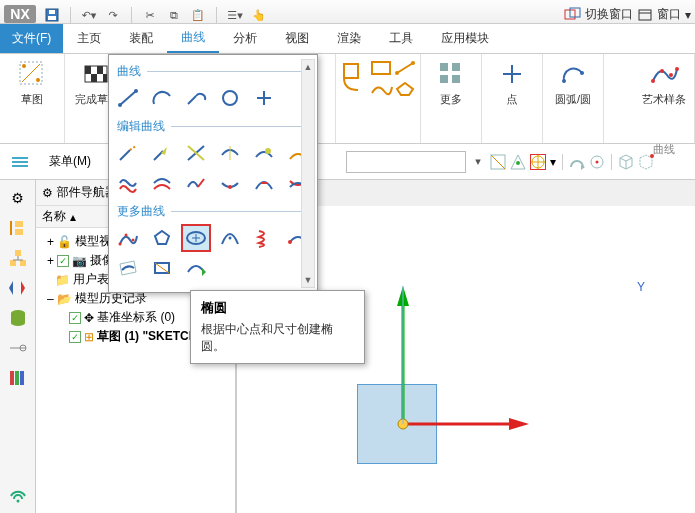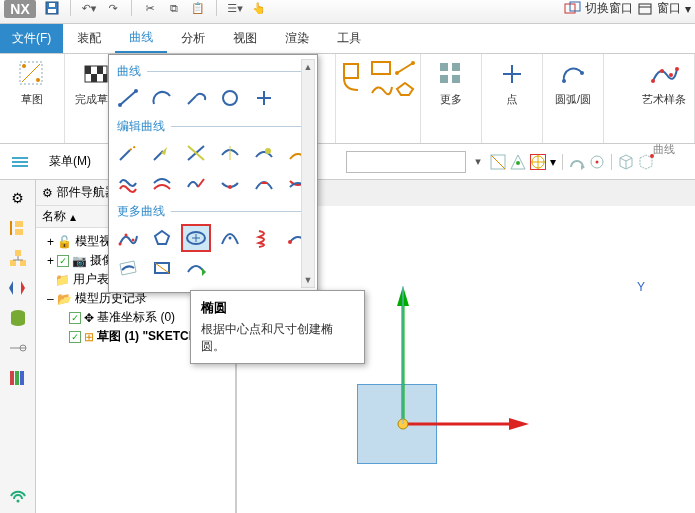--- a/index.html
+++ b/index.html
@@ -1,19 +1,19 @@
 <!DOCTYPE html>
 <html><head>
 <meta charset="utf-8">
 <style>
   * { margin: 0; padding: 0; box-sizing: border-box; font-family: "Microsoft YaHei", sans-serif; font-size: 12px; }
   body { width: 695px; height: 513px; background: #f0f0f0; overflow: hidden; position: relative; }
 
   
-  .title-bar { height: 24px; background: linear-gradient(#fdfdfd,#f0f0f0); display: flex; align-items: flex-start; padding: 0 4px; gap: 8px; border-bottom: 1px solid #ccc; }
+  .title-bar { height: 24px; background: linear-gradient(#fdfdfd,#f0f0f0); display: flex; align-items: flex-end; padding: 0 4px; gap: 8px; border-bottom: 1px solid #ccc; }
   .nx-logo { width: 32px; height: 18px; background: #919191; color: #fff; font-weight: bold; font-size: 14px; display:flex;align-items:center;justify-content:center; border-radius:2px;}
   .t-icon { width: 16px; height: 16px; display:inline-flex;align-items:center;justify-content:center;font-size:11px;color:#555; }
   .sep-v { width:1px;height:16px;background:#ccc;margin:0 2px; }
   .title-right { margin-left: auto; display:flex; gap:4px; align-items:center;}
   .title-right span { font-size: 12px; color:#333; }
 
   
   .menu-bar { height: 30px; background:#fff; display:flex; align-items:center; border-bottom:1px solid #ccc; }
   .menu-file { background:#2e8acb; color:#fff; padding:6px 12px; height:100%; display:flex;align-items:center;text-align:center; }
   .menu-item { padding: 6px 14px; color:#333; height:100%; display:flex;align-items:center; cursor:default; }
@@ -114,26 +114,28 @@
           <line x1="1" y1="4" x2="13" y2="4" stroke="#333"></line>
         </svg>
     </span>
     <span>窗口</span>
     <span>▾</span>
   </div>
 </div>
 
 <div class="menu-bar">
   <div class="menu-file">文件(F)</div>
+  <div class="menu-item">主页</div>
   <div class="menu-item">装配</div>
   <div class="menu-item active">曲线</div>
   <div class="menu-item">分析</div>
   <div class="menu-item">视图</div>
   <div class="menu-item">渲染</div>
   <div class="menu-item">工具</div>
+  <div class="menu-item">应用模块</div>
 </div>
 
 <div class="ribbon">
   <div class="rib-group">
     <div class="rib-btn-big">
       <div class="rib-ico">
         <svg width="28" height="28">
             <rect x="2" y="2" width="22" height="22" fill="none" stroke="#8ab" stroke-dasharray="2,2"></rect>
             <line x1="4" y1="22" x2="22" y2="4" stroke="#d80"></line>
             <circle cx="6" cy="6" r="2" fill="#d80"></circle>

